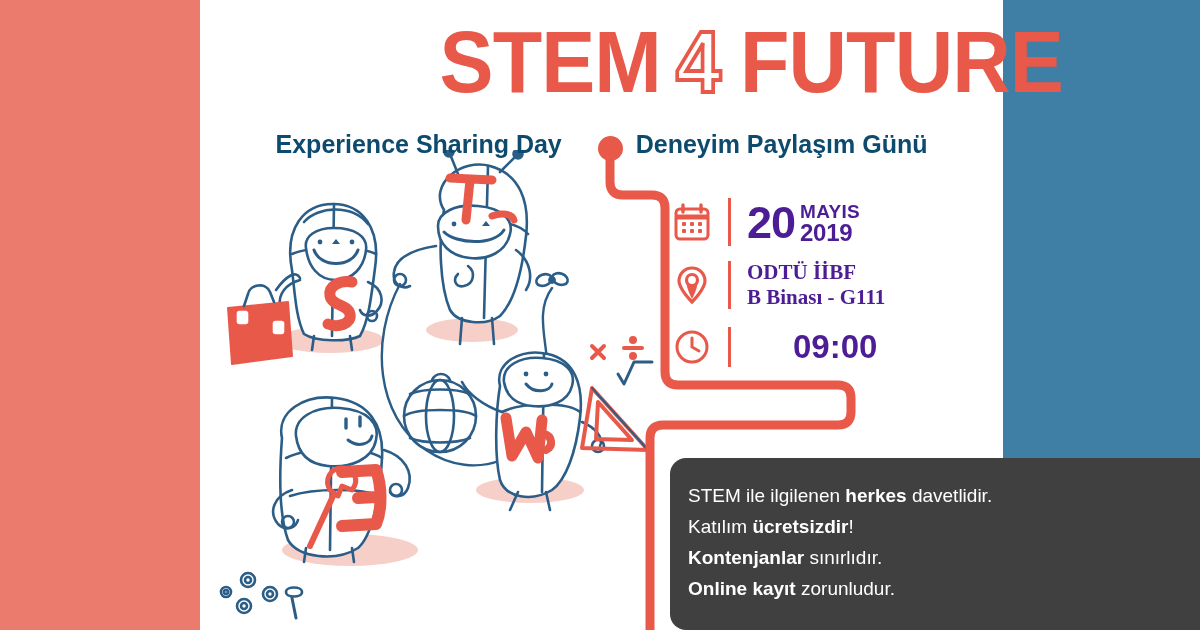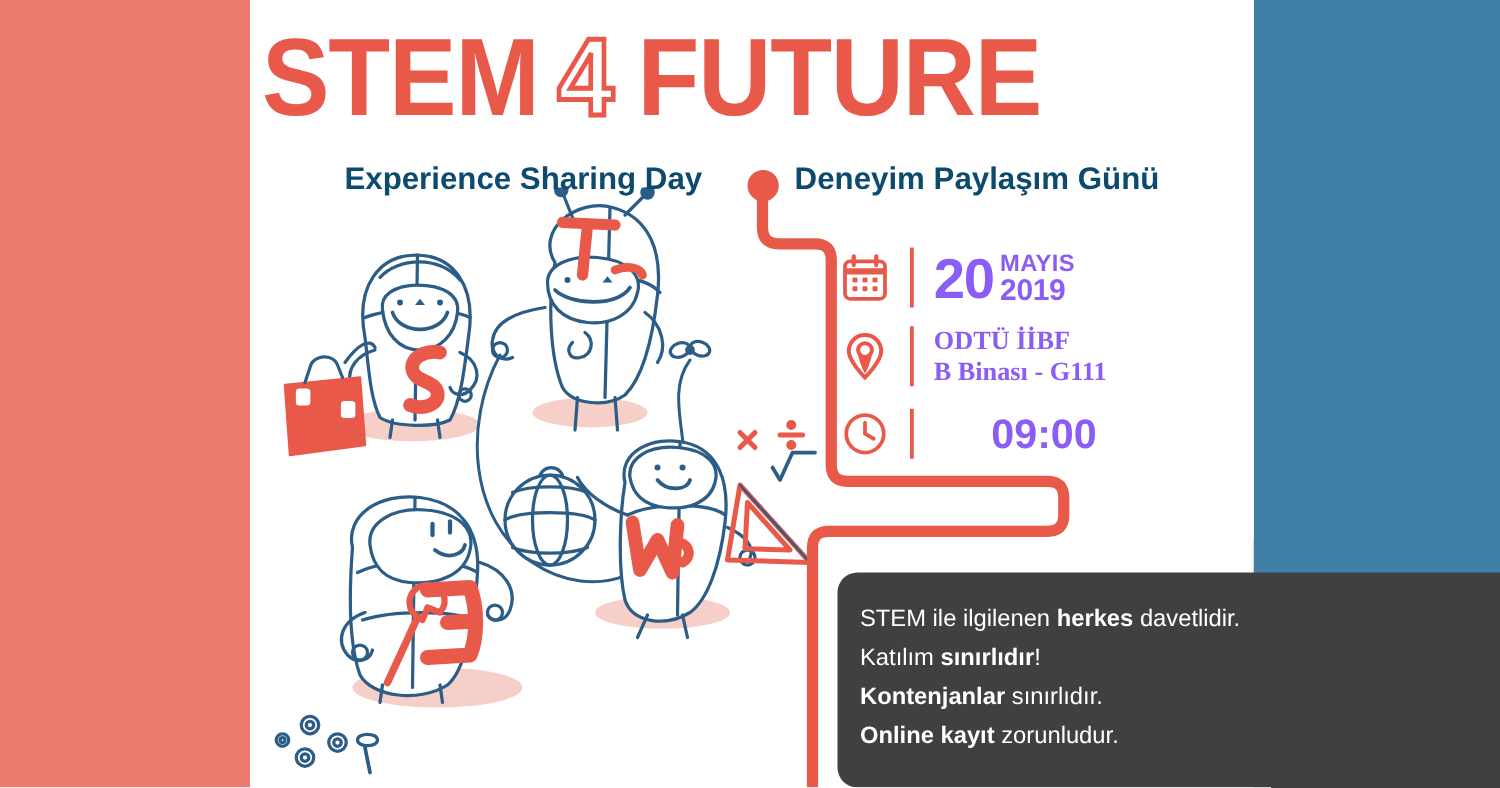--- a/index.html
+++ b/index.html
@@ -12,21 +12,21 @@
 
   
   .band-left{position:absolute;left:0;top:0;width:200px;height:630px;background:#EB7C6D;}
   .band-right{position:absolute;left:1003px;top:0;width:197px;height:630px;background:#407FA5;}
 
   
   .card{position:absolute;left:200px;top:0;width:803px;height:455px;background:#ffffff;
         border-bottom-right-radius:26px;z-index:2;}
 
   
-  .title{position:absolute;left:200px;top:18px;width:877px;text-align:left;z-index:6;
+  .title{position:absolute;left:200px;top:18px;width:877px;text-align:right;z-index:6;
          font-size:88px;line-height:88px;font-weight:bold;color:#E8594A;
          letter-spacing:-1px;white-space:nowrap;
          font-family:"Liberation Sans Narrow","Liberation Sans",sans-serif;}
   .title .word{display:inline-block;transform:scaleX(.92);transform-origin:center;}
   .title .four{display:inline-block;color:transparent;
                -webkit-text-stroke:4px #E8594A;
                padding:0 4px;transform:scaleX(.92);}
 
   
   .subtitle{position:absolute;left:200px;top:128px;width:803px;text-align:center;z-index:6;
@@ -41,21 +41,21 @@
   .route{position:absolute;left:0;top:0;width:1200px;height:630px;z-index:5;pointer-events:none;}
 
   
   .info{position:absolute;left:672px;top:198px;z-index:6;}
   .info-row{display:flex;align-items:center;margin-bottom:14px;}
   .info-icon{width:40px;height:46px;flex:0 0 40px;display:flex;align-items:center;justify-content:center;}
   .info-div{width:3px;background:#E8594A;margin:0 16px;flex:0 0 3px;}
   .r1 .info-div{height:48px;}
   .r2 .info-div{height:48px;}
   .r3 .info-div{height:40px;}
-  .info-text{color:#8b5cf6;font-weight:bold;}
+  .info-text{color:#4c1d95;font-weight:bold;}
 
   .date-line{display:flex;align-items:center;}
   .date-day{font-size:45px;line-height:45px;letter-spacing:-1px;}
   .date-my{margin-left:5px;line-height:21px;}
   .date-month{font-size:19px;letter-spacing:.3px;}
   .date-year{font-size:24px;letter-spacing:-.3px;}
 
   .place{font-size:21px;line-height:25px;font-family:Liberation Serif, serif;}
   .time{font-size:33px;margin-left:46px;}
 
@@ -317,21 +317,21 @@
       <div class="info-div"></div>
       <div class="info-text time">09:00</div>
     </div>
   </div>
 
   <div class="note">
     <div class="note-line">
       <span>STEM ile ilgilenen </span><b>herkes</b><span> davetlidir.</span>
     </div>
     <div class="note-line">
-      <span>Katılım </span><b>sınırlıdır</b><span>!</span>
+      <span>Katılım </span><b>ücretsizdir</b><span>!</span>
     </div>
     <div class="note-line">
       <span> </span><b>Kontenjanlar</b><span> sınırlıdır.</span>
     </div>
     <div class="note-line">
       <span></span><b>Online kayıt</b><span> zorunludur.</span>
     </div>
   </div>
 
 </div>

